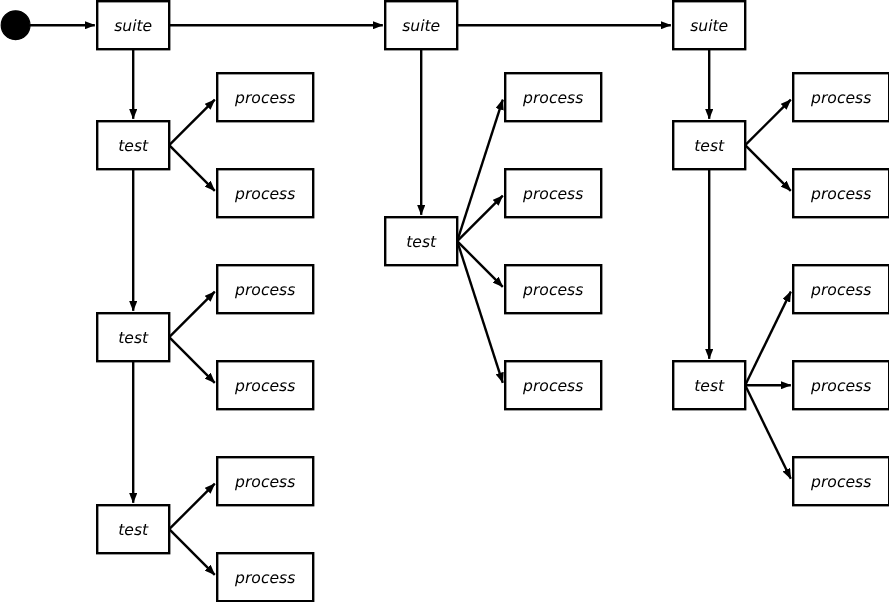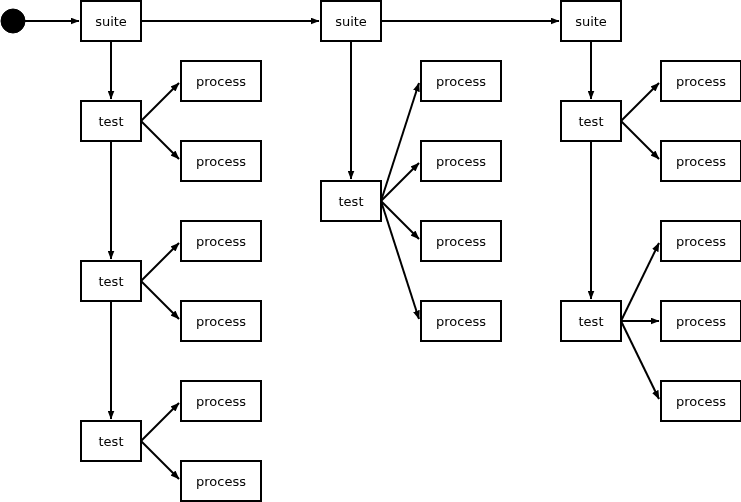--- a/index.html
+++ b/index.html
@@ -7,20 +7,21 @@
     padding: 0;
     background: #ffffff;
   }
   #canvas {
     position: relative;
     width: 741px;
     height: 502px;
     background: #ffffff;
     font-family: "DejaVu Sans", sans-serif;
     overflow: hidden;
+    font-style: italic;
   }
   #diagram-svg {
     position: absolute;
     left: 0;
     top: 0;
     width: 741px;
     height: 502px;
   }
   .node-label {
     font-family: "DejaVu Sans", sans-serif;

